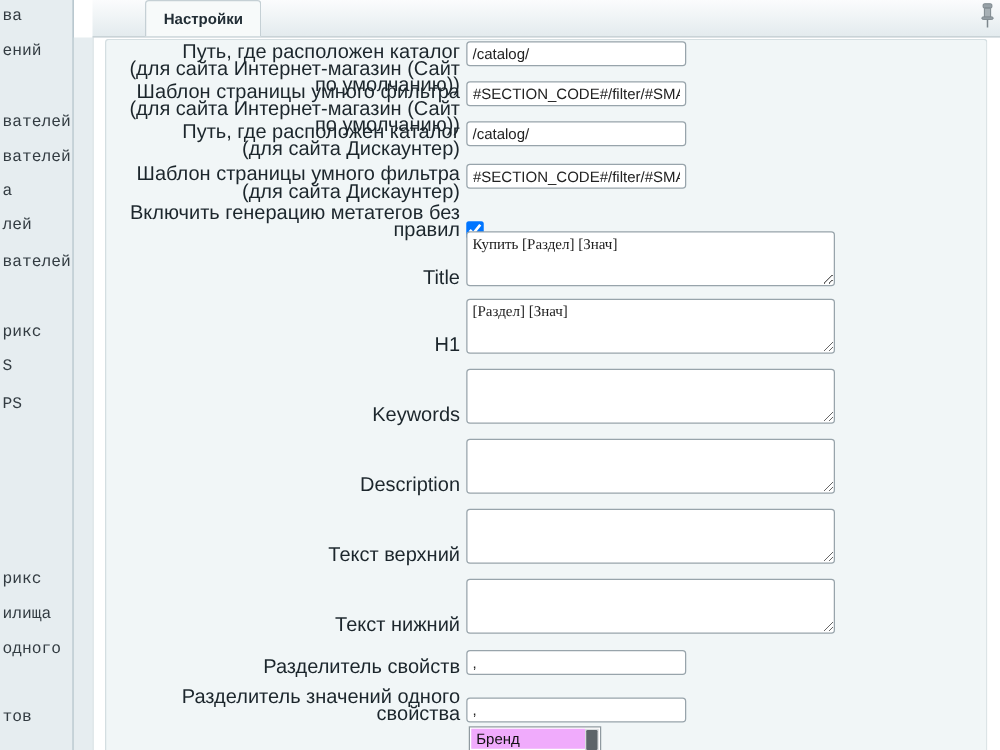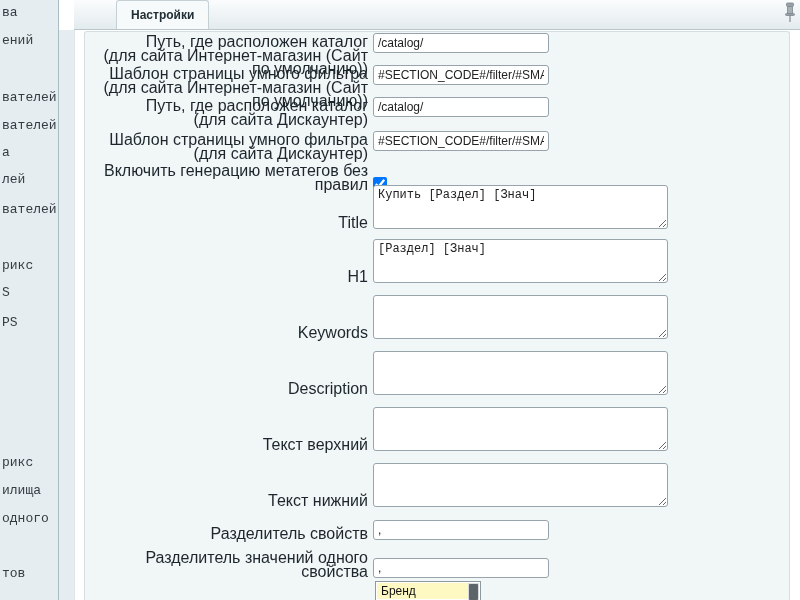--- a/index.html
+++ b/index.html
@@ -24,28 +24,28 @@
   #content{position:absolute;left:84px;top:31px;width:704px;height:600px;
     background:#f1f6f7;border:1px solid #d4dee1;border-bottom:none;border-radius:3px 3px 0 0;}
   .row{position:absolute;left:0;width:100%;display:flex;align-items:flex-start;}
   .row.mid{align-items:flex-end;}
   .lbl{width:283px;margin-right:5px;text-align:right;font-size:16px;line-height:13.5px;
     color:#1c262c;white-space:pre-line;padding-top:2px;}
   .row.mid .lbl{padding-top:0;}
   input.txt{box-sizing:border-box;width:176px;height:20px;border:1px solid #98a4ab;border-radius:3px;
     background:#fff;font-family:"Liberation Sans",sans-serif;font-size:12px;color:#222;padding:1px 4px;outline:none;}
   textarea.ta{box-sizing:border-box;width:295px;height:44px;border:1px solid #98a4ab;border-radius:3px;
-    background:#fff;font-family:Liberation Mono, monospace;font-size:12px;color:#222;padding:2px 4px;
+    background:#fff;font-family:Liberation Serif, serif;font-size:12px;color:#222;padding:2px 4px;
     resize:both;outline:none;}
   input.cb{width:14px;height:14px;margin:0;}
 
   
   #listbox{position:relative;box-sizing:border-box;margin-left:2px;width:106px;height:60px;
     background:#fff;border:1px solid #8f9aa0;padding:1px;cursor:pointer;}
-  .opt{height:16px;line-height:16px;font-size:12px;color:#111;background:#fef9c3;
+  .opt{height:16px;line-height:16px;font-size:12px;color:#111;background:#f0abfc;
     padding:0 4px;margin-right:11px;white-space:nowrap;overflow:hidden;}
   .sbar{position:absolute;top:1px;right:1px;bottom:1px;width:11px;background:#d7dbdd;}
   .sthumb{position:absolute;top:1px;left:1px;width:9px;height:16px;background:#5d6569;border-radius:1px;}
 </style>
 </head>
 <body>
 
 <div id="screen">
 
   <div id="sidebar">

